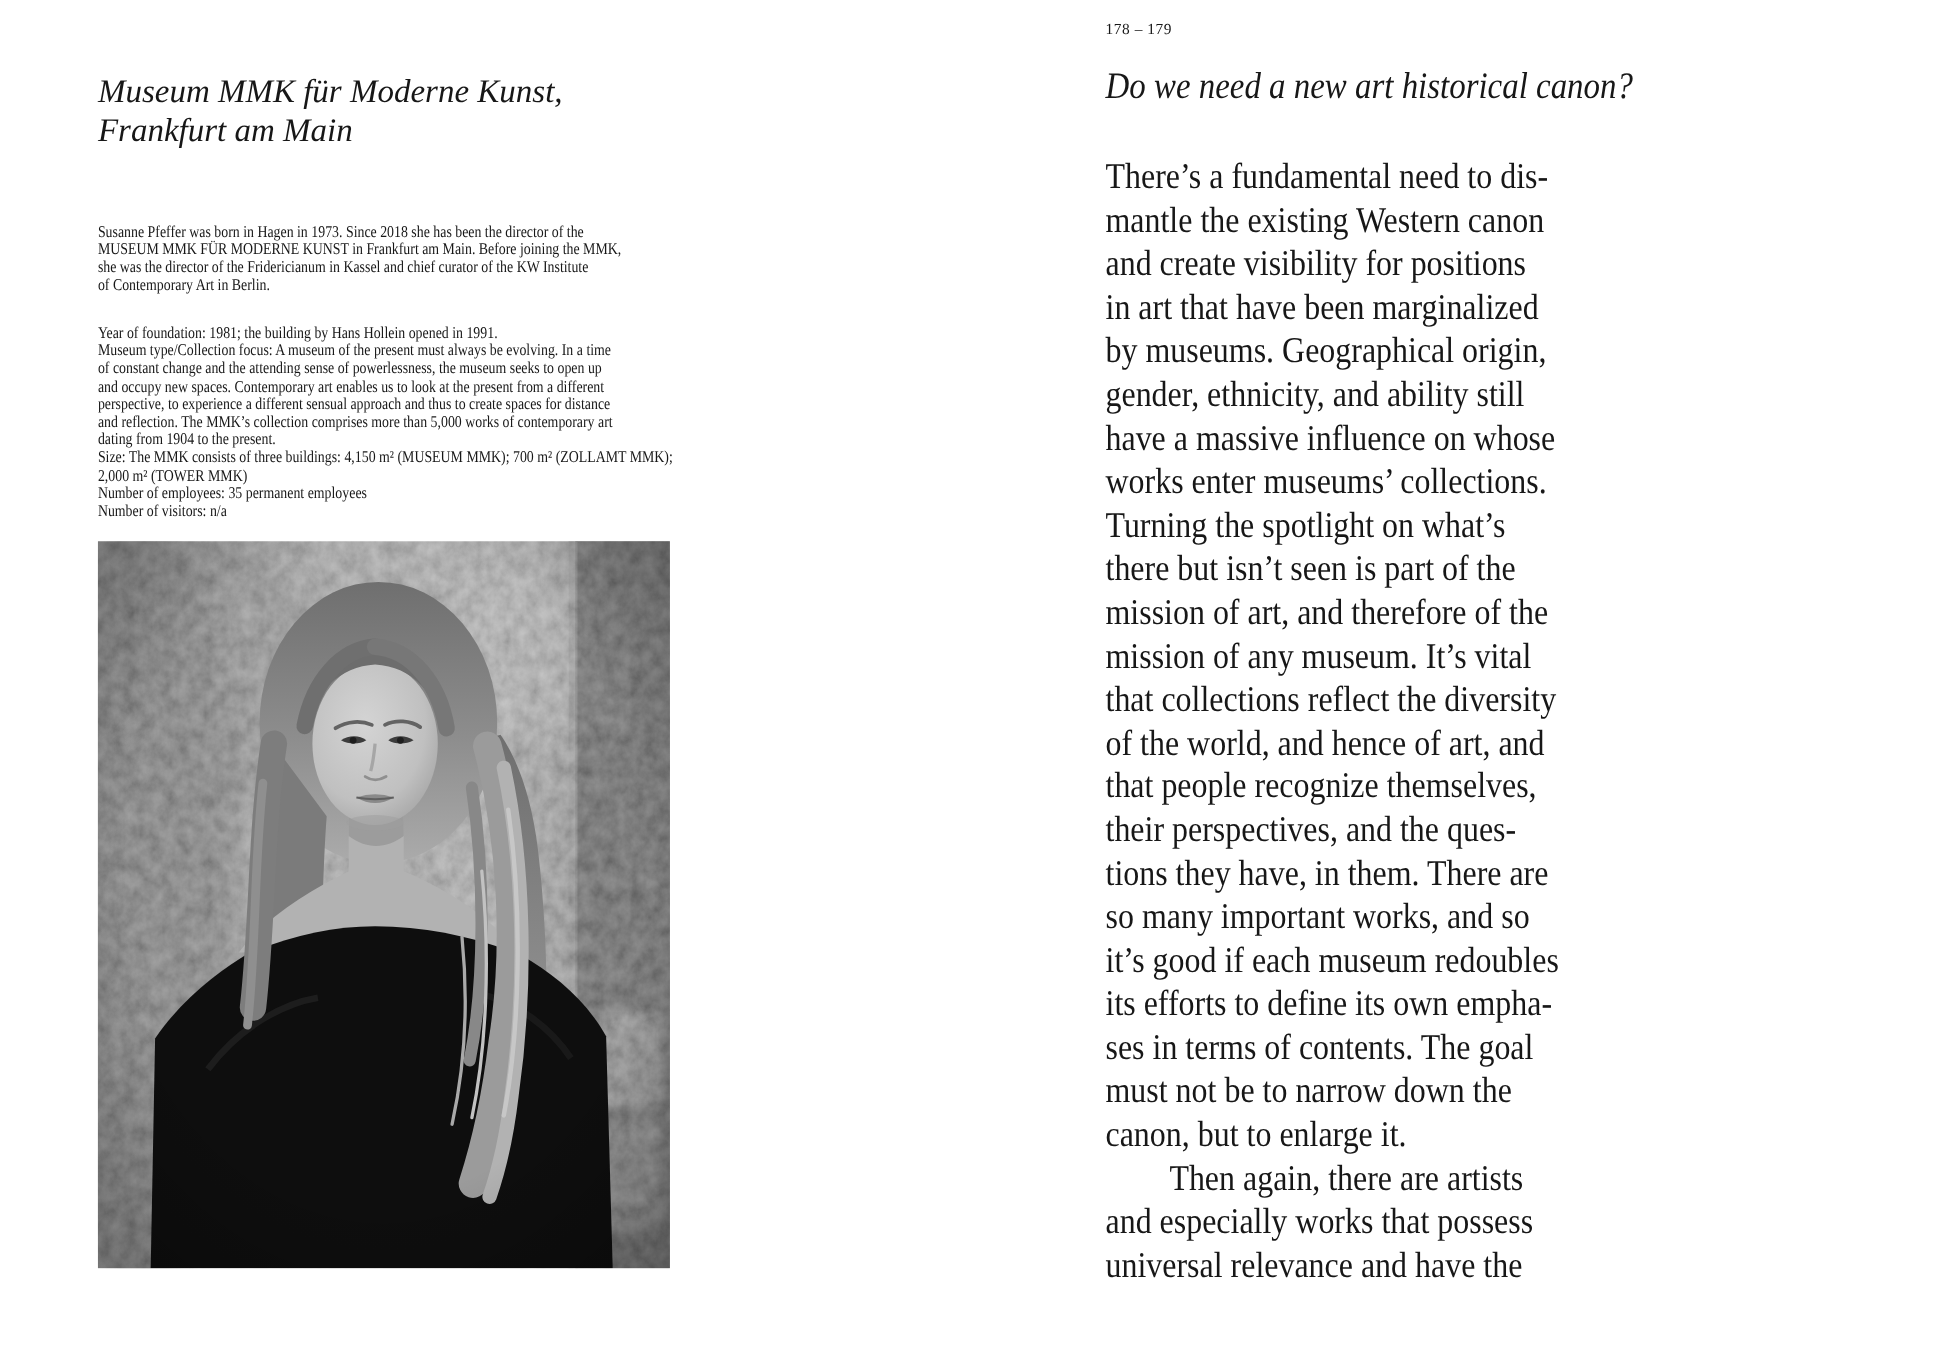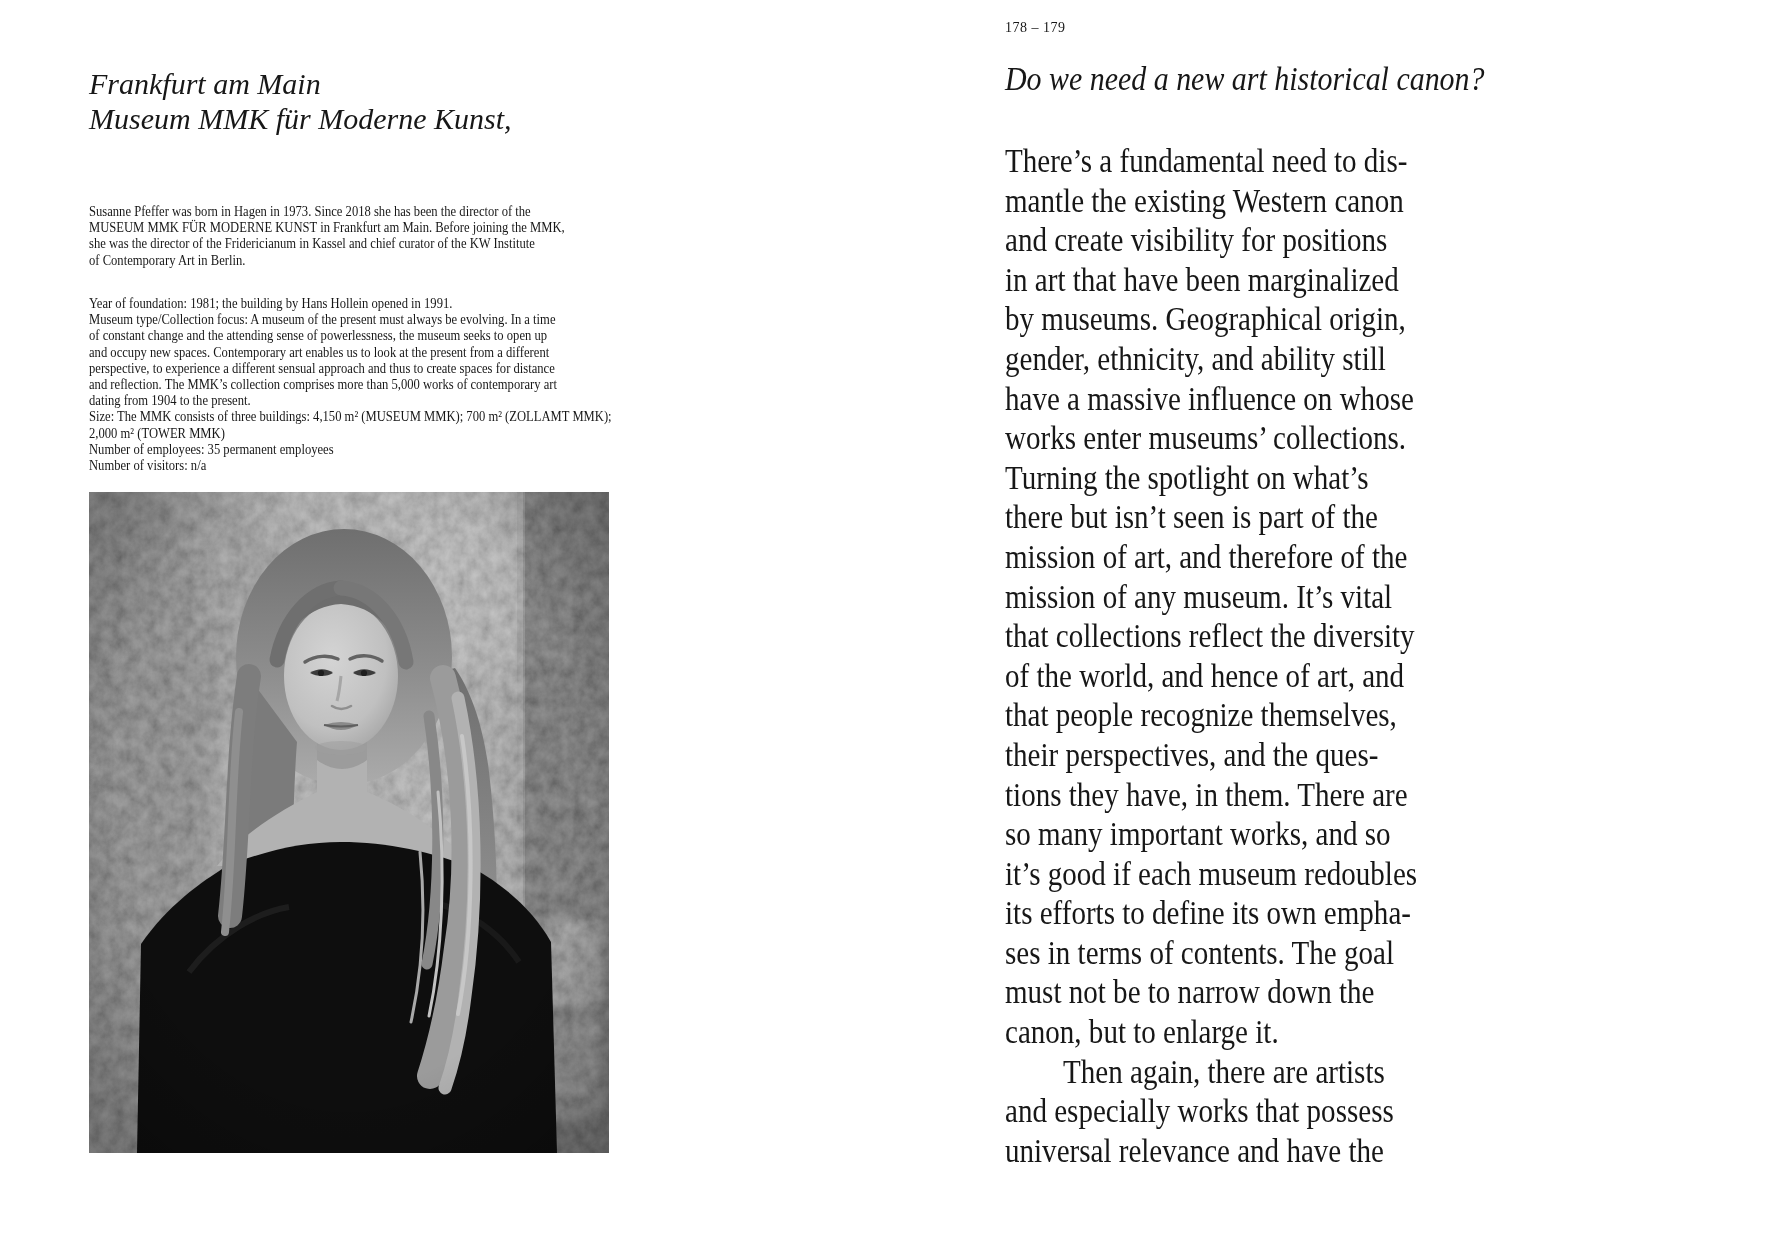--- a/index.html
+++ b/index.html
@@ -45,22 +45,22 @@
     transform:scaleX(0.88);transform-origin:0 0;
   }
   .bodyline{white-space:nowrap;}
 </style>
 </head>
 <body>
 
 <section class="page left">
 
   <header class="title">
+    <div class="inst">Museum MMK für Moderne Kunst,</div>
     <div class="inst">Frankfurt am Main</div>
-    <div class="inst">Museum MMK für Moderne Kunst,</div>
   </header>
 
   <div class="smallblock bio">
       <div class="sline">Susanne Pfeffer was born in Hagen in 1973. Since 2018 she has been the director of the</div>
       <div class="sline">MUSEUM MMK FÜR MODERNE KUNST in Frankfurt am Main. Before joining the MMK,</div>
       <div class="sline">she was the director of the Fridericianum in Kassel and chief curator of the KW Institute</div>
       <div class="sline">of Contemporary Art in Berlin.</div>
     </div>
 
   <div class="smallblock facts">

